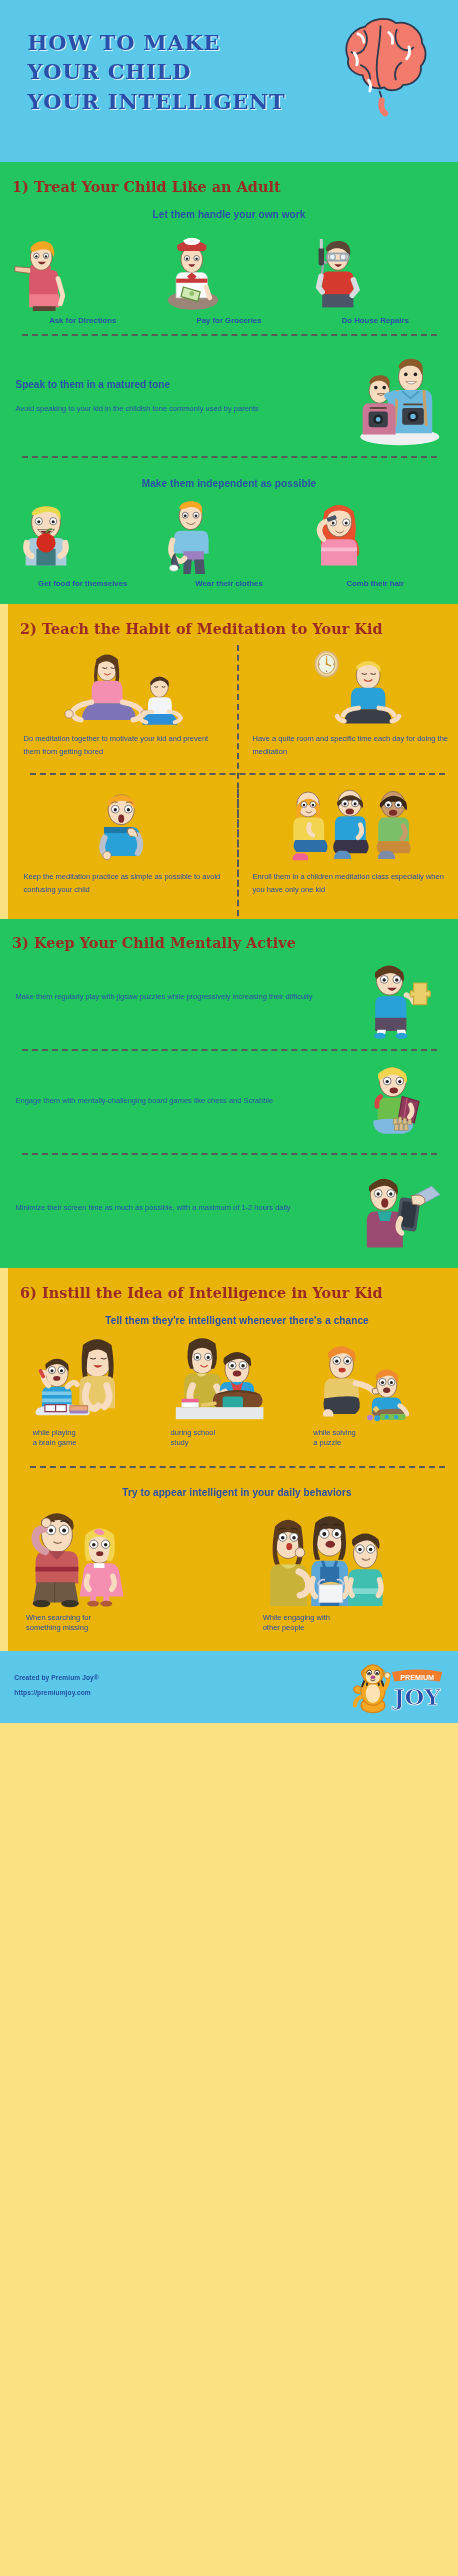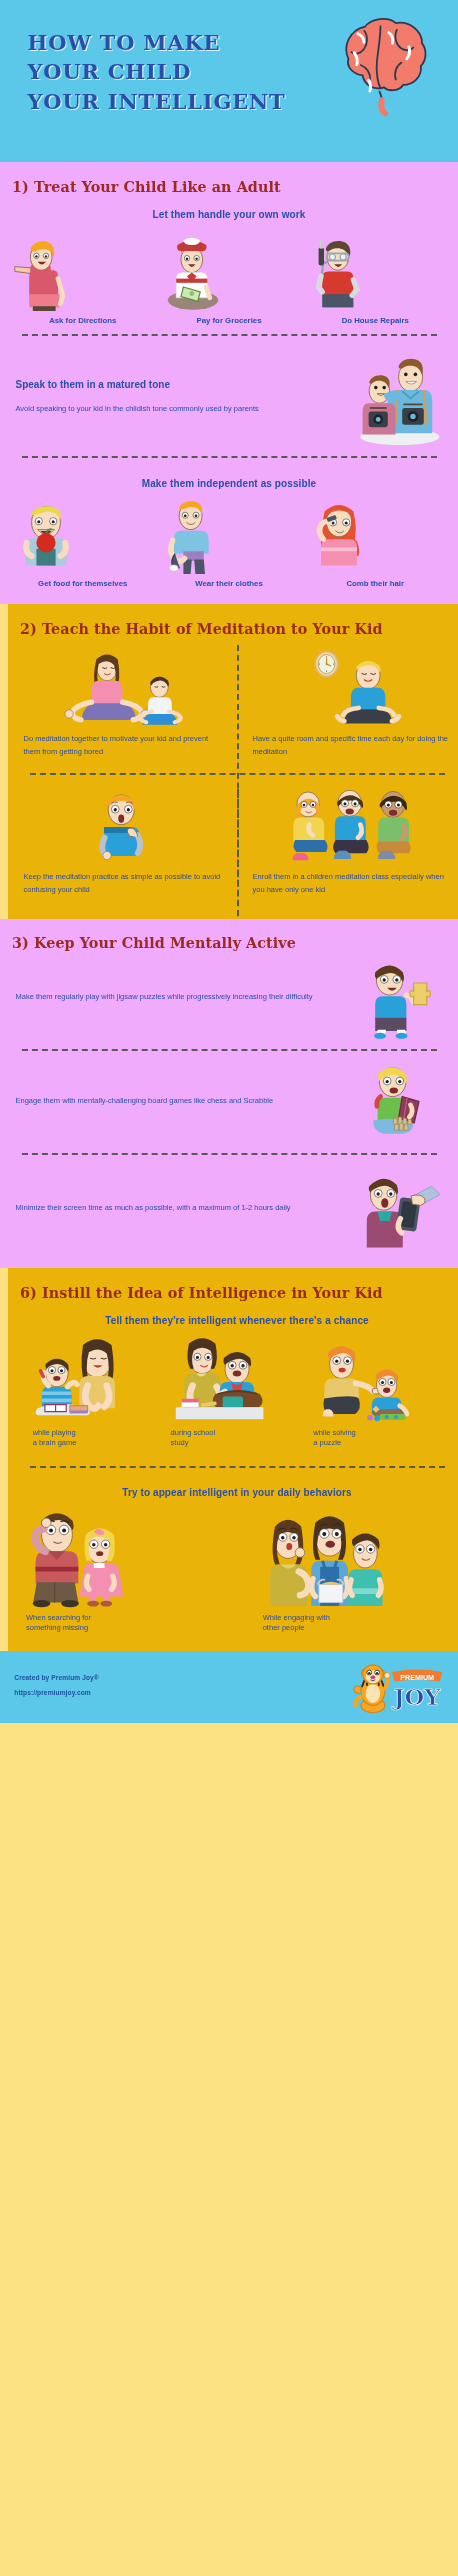--- a/index.html
+++ b/index.html
@@ -27,21 +27,21 @@
     line-height:1.42;
     letter-spacing:0.8px;
     text-shadow:1.2px 1.2px 0 rgba(255,255,255,.75);
     max-width:334px;
   }
   .title div { white-space:nowrap; }
   .brain { position:absolute; right:24px; top:15.5px; width:107px; height:101px; }
 
   
   .sec { position:relative; width:458px; }
-  .sec.light { background:#f0abfc; }
+  .sec.light { background:#22c55e; }
   .sec.gold  { background:#eab308;margin-left:8px; }
 
   .sec-head {
     font-family:"DejaVu Serif", serif;
     font-weight:bold;
     color:#9B2B22;
     font-size:14.3px;
     padding:16.7px 0 3.6px 12px;
     letter-spacing:0.1px;
   }

